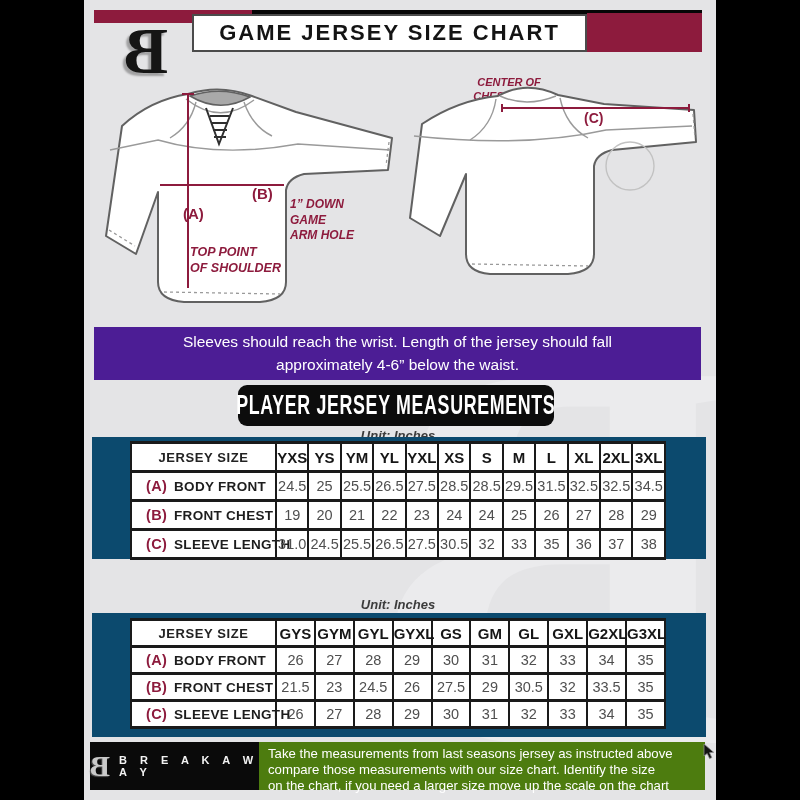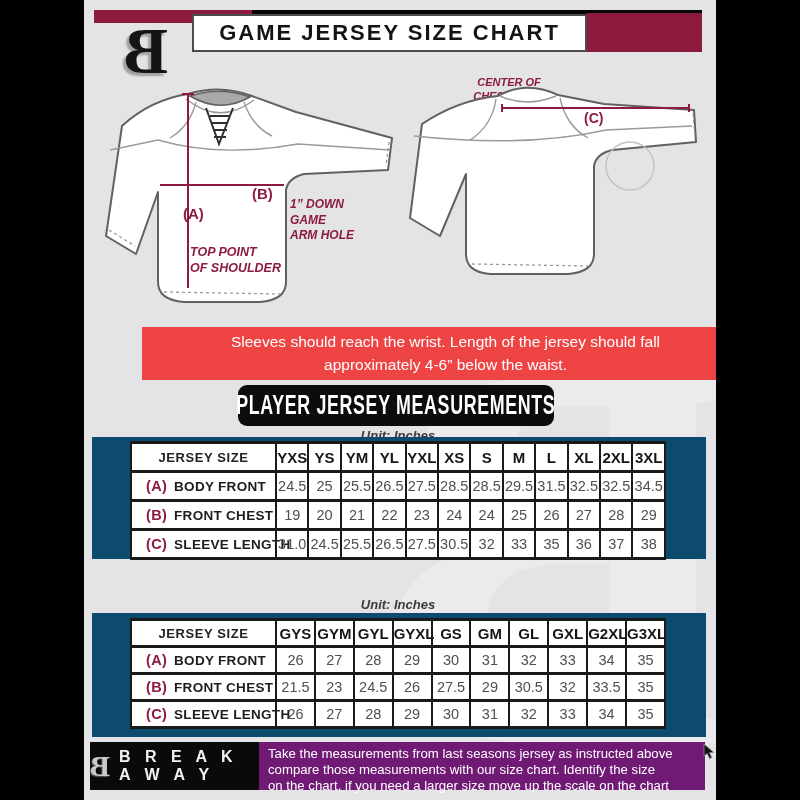--- a/index.html
+++ b/index.html
@@ -30,23 +30,23 @@
 
   
   .maroon-t{color:#8d1b3d;}
   .neck-label{left:383px;top:76px;width:84px;text-align:center;font-size:11px;
               font-style:italic;font-weight:bold;line-height:1.25;}
   .mline{background:#8d1b3d;}
   .mlabel{font-size:15px;font-weight:bold;}
   .mdesc{font-size:12px;font-style:italic;font-weight:bold;line-height:1.3;margin-top:20px;}
 
   
-  .banner{left:10px;top:327px;width:607px;height:53px;background:#ef4444;color:#fff;
+  .banner{left:10px;top:327px;width:607px;height:53px;background:#4c1d95;color:#fff;
           display:flex;flex-direction:column;align-items:center;justify-content:center;
-          font-size:15.5px;line-height:1.45;text-align:center;margin-left:48px;}
+          font-size:15.5px;line-height:1.45;text-align:center;}
 
   
   .pill{background:#0c0c0c;border-radius:9px;display:flex;align-items:center;justify-content:center;}
   .pill span{display:inline-block;color:#fff;font-weight:bold;font-size:27px;letter-spacing:1px;
              white-space:nowrap;transform:scaleX(.66);}
   .pill-player{left:154px;top:385px;width:316px;height:41px;}
   .pill-goalie{left:154px;top:559px;width:316px;height:36px;}
   .unit{left:46px;width:536px;text-align:center;font-size:13px;font-style:italic;
         font-weight:bold;color:#3c3c3c;}
   .unit-player{top:428px;}
@@ -66,22 +66,22 @@
   table.sizes thead th.lbl{font-size:13px;font-weight:600;letter-spacing:.6px;color:#222;}
   table.sizes tbody th.lbl{text-align:left;padding-left:14px;font-size:13.5px;font-weight:600;
               letter-spacing:.3px;color:#1d1d1d;white-space:nowrap;}
   table.sizes tbody th.lbl .pfx{color:#8d1b3d;font-weight:bold;font-size:14.5px;margin-right:7px;}
   table.sizes tbody td{font-size:14.5px;color:#4f4f4f;}
 
   
   .footer-black{left:6px;top:742px;width:169px;height:48px;background:#0a0a0a;
                 display:flex;align-items:center;justify-content:center;gap:9px;}
   .footer-logo{font-size:30px;color:#c9c9c9;text-shadow:1px 1px 1px #555;}
-  .footer-wordmark{color:#f2f2f2;font-size:16px;font-weight:bold;letter-spacing:5px;}
-  .footer-maroon{left:175px;top:742px;width:446px;height:48px;background:#701a75;color:#fff;
+  .footer-wordmark{color:#f2f2f2;font-size:11px;font-weight:bold;letter-spacing:5px;}
+  .footer-maroon{left:175px;top:742px;width:446px;height:48px;background:#4d7c0f;color:#fff;
                  font-size:13.2px;line-height:1.22;box-sizing:border-box;padding:4px 8px 0 9px;}
 
   svg .outline{fill:#fff;stroke:#616161;stroke-width:2;stroke-linejoin:round;}
   svg .seam{fill:none;stroke:#9a9a9a;stroke-width:1.4;}
   svg .stitch{fill:none;stroke:#9a9a9a;stroke-width:1.3;stroke-dasharray:3 3;}
   svg .lace{fill:none;stroke:#2f2f2f;stroke-width:2;}
 </style>
 </head>
 <body>
 

